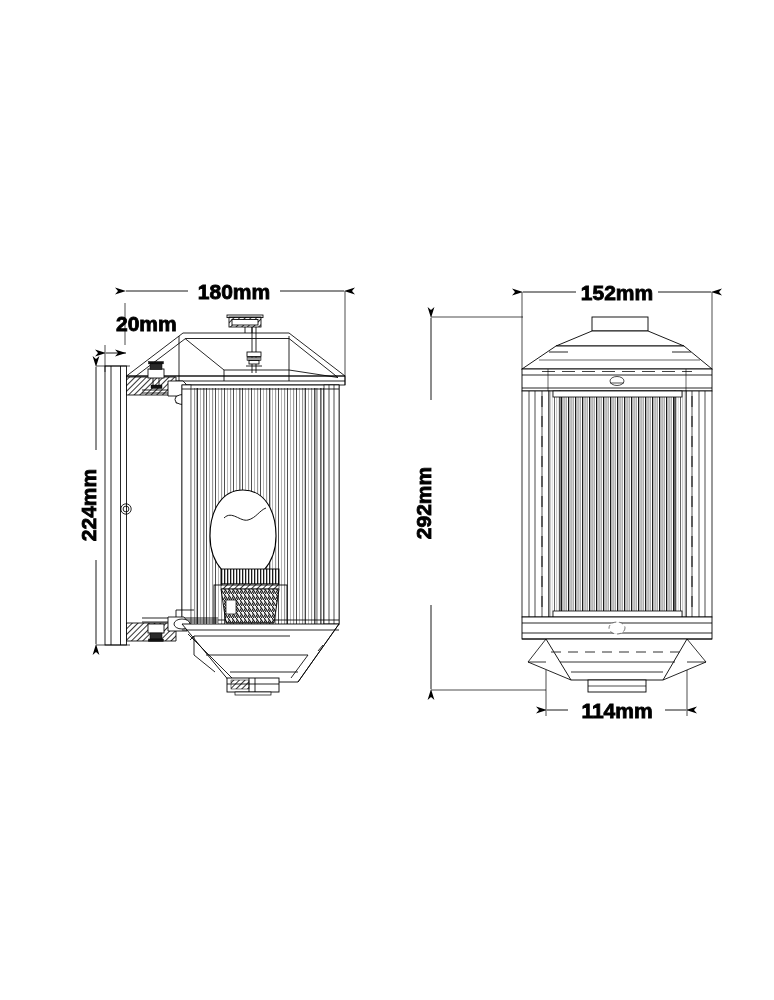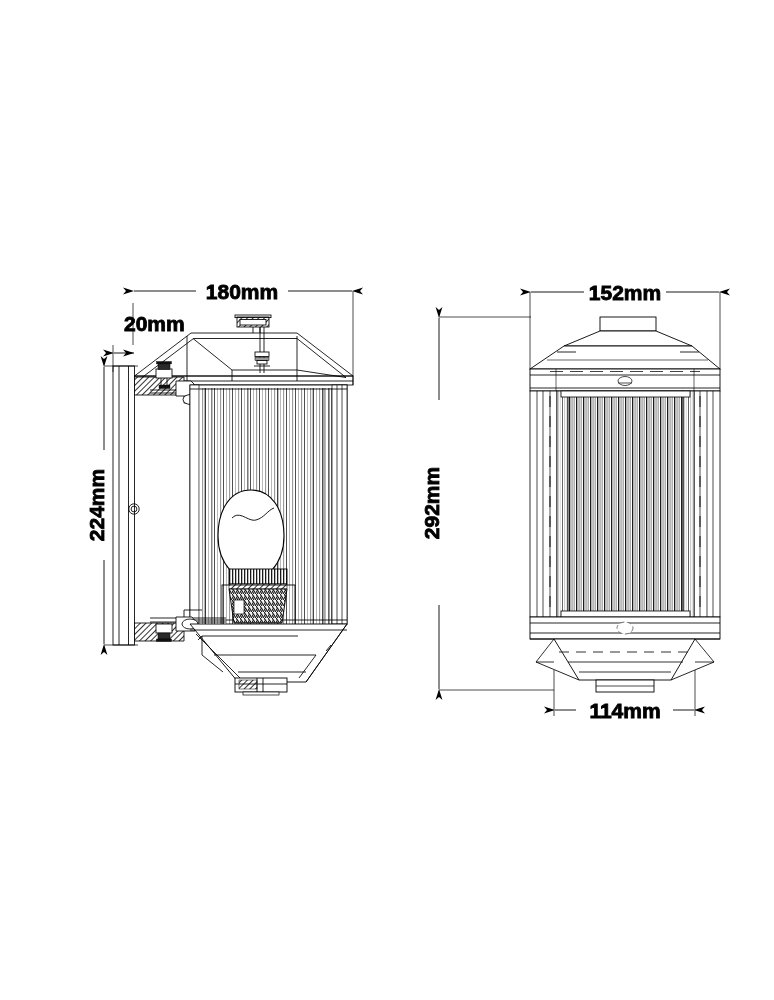--- a/index.html
+++ b/index.html
@@ -10,21 +10,21 @@
   }
   body {
     width: 774px;
     height: 1000px;
     position: relative;
     overflow: hidden;
     font-family: "Liberation Sans", sans-serif;
   }
   #drawing-root {
     position: absolute;
-    left: 16px;
+    left: 8px;
     top: 0;
     width: 655px;
     height: 1000px;
     border-radius: 11px;
   }
   svg#tech-drawing {
     display: block;
     width: 774px;
     height: 1000px;
     background: #ffffff;

